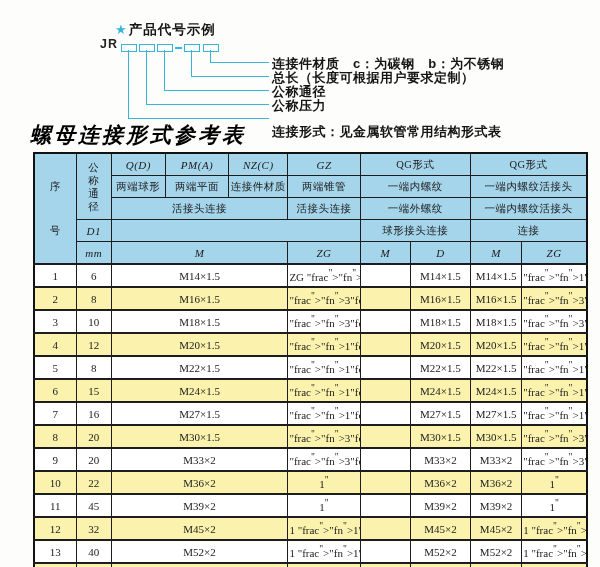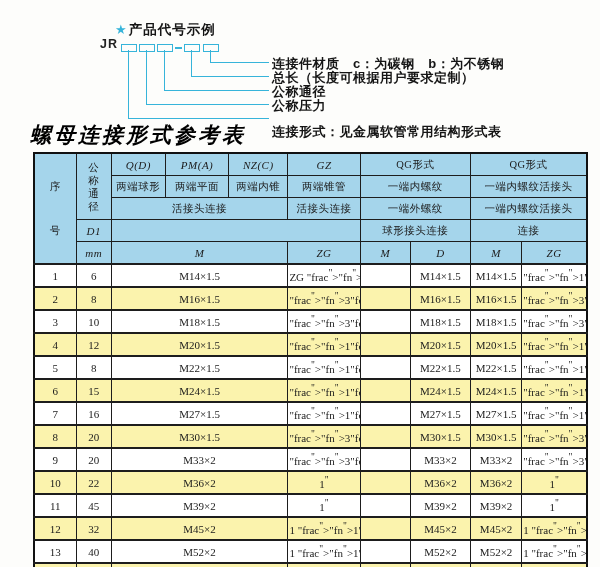--- a/index.html
+++ b/index.html
@@ -130,21 +130,21 @@
       <td class="lat">Q(D)</td>
       <td class="lat">PM(A)</td>
       <td class="lat">NZ(C)</td>
       <td class="lat">GZ</td>
       <td colspan="2">QG形式</td>
       <td colspan="2">QG形式</td>
     </tr>
     <tr>
       <td>两端球形</td>
       <td>两端平面</td>
-      <td>两端内锥</td>
+      <td>连接件材质</td>
       <td>两端锥管</td>
       <td colspan="2">一端内螺纹</td>
       <td colspan="2">一端内螺纹活接头</td>
     </tr>
     <tr>
       <td colspan="3">活接头连接</td>
       <td>活接头连接</td>
       <td colspan="2">一端外螺纹</td>
       <td colspan="2">一端内螺纹活接头</td>
     </tr>

